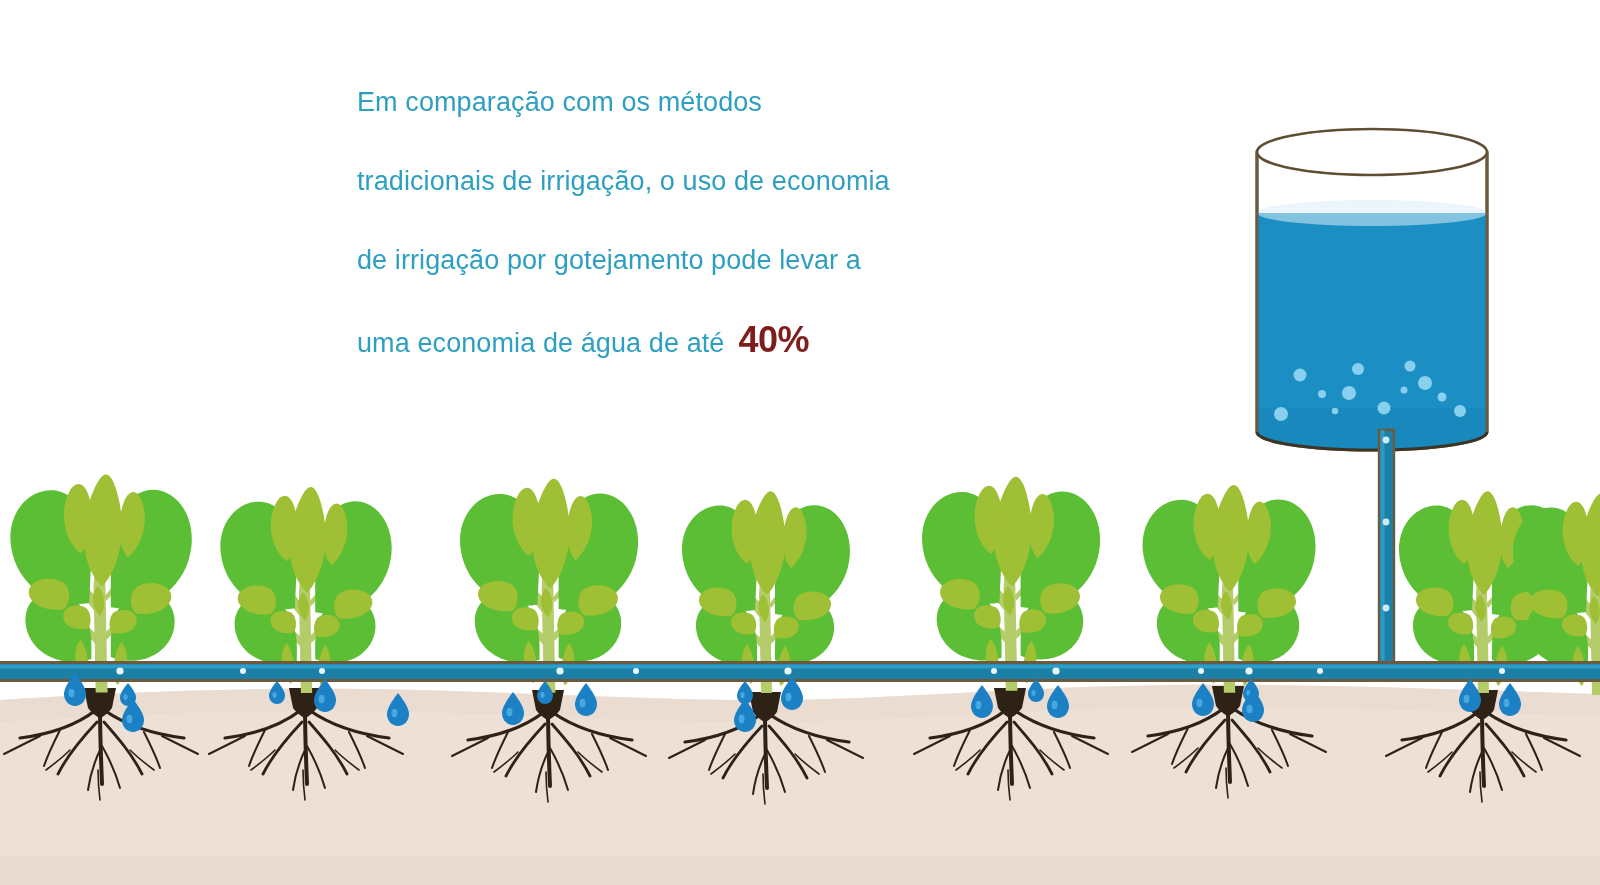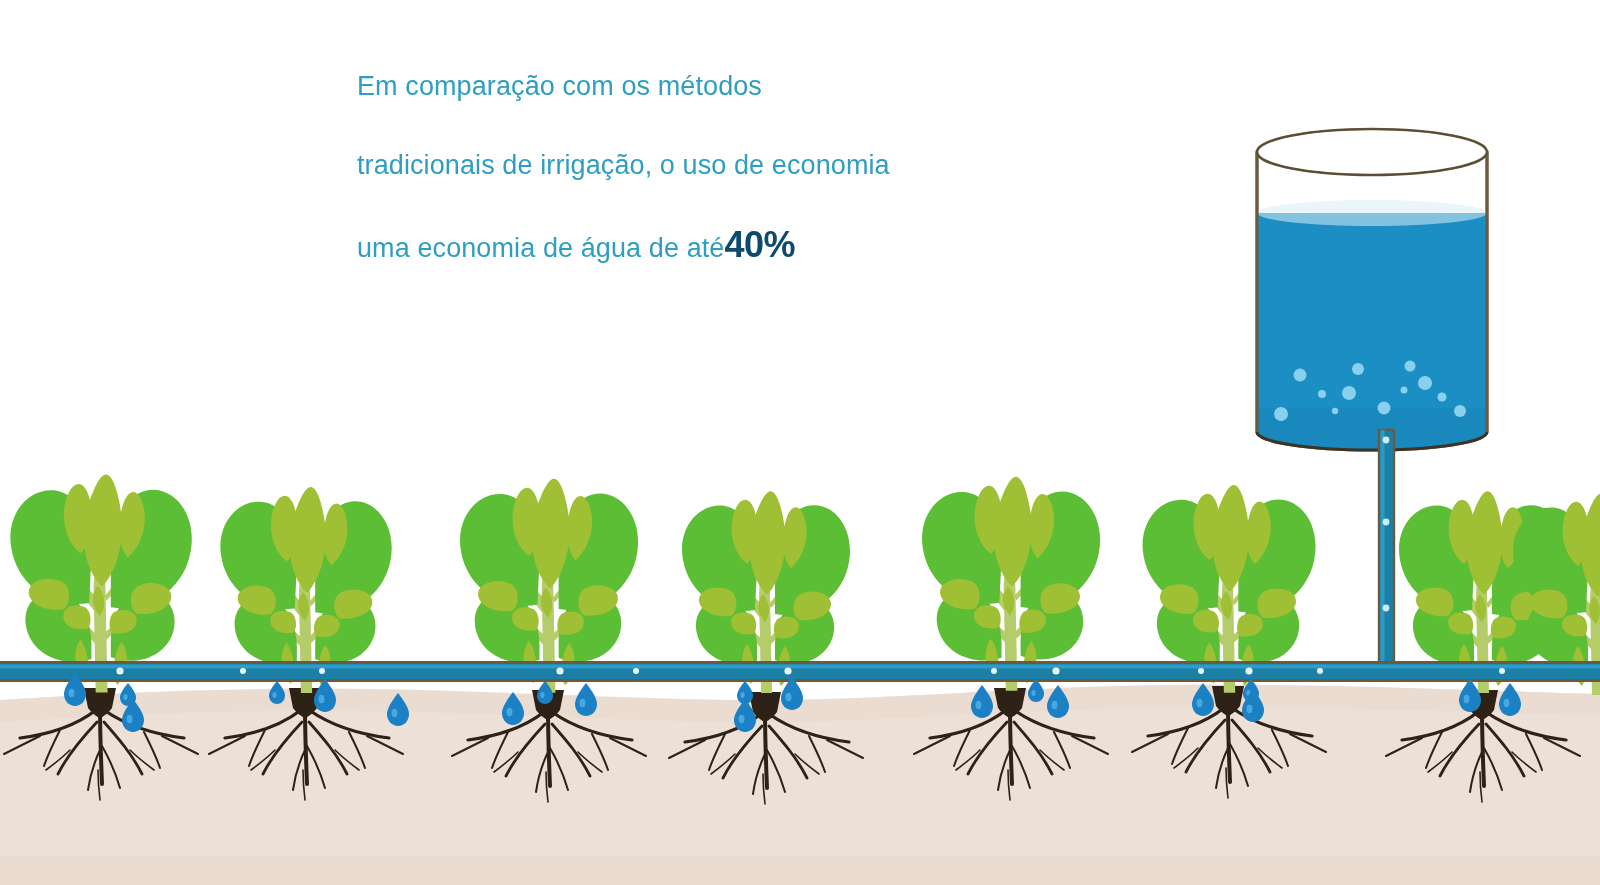--- a/index.html
+++ b/index.html
@@ -9,33 +9,34 @@
     position:relative;
     width:1600px;height:885px;
     background:#ffffff;
     overflow:hidden;
   }
   #stage svg.layer{position:absolute;left:0;top:0;width:1600px;height:885px;}
 
   
   #caption{
     position:absolute;
-    left:357px; top:47px;
+    left:357px; top:63px;
     width:700px;
     color:#2e9fc0;
     font-size:27px;
     line-height:79px;
     letter-spacing:0.1px;
     white-space:nowrap;
   }
   #caption .line{display:block;height:79px;}
   #caption .pct{
-    color:#0c4a6e;
+    color:#7f1d1d;
     font-weight:bold;
     font-size:36px;
+    margin-left:14px;
     letter-spacing:-0.5px;
   }
   .nosel{user-select:none;}
 </style>
 </head>
 <body>
 
 <div id="stage">
 
   <svg class="layer" viewBox="0 0 1600 885" aria-hidden="true">
@@ -250,18 +251,19 @@
       <use href="#dropsm" transform="translate(1251,688)"></use>
       <use href="#drop" transform="translate(1253,702)"></use>
       <use href="#drop" transform="translate(1470,692)"></use>
       <use href="#drop" transform="translate(1510,696)"></use>
     </g>
   </svg>
 
   <div id="caption" class="nosel">
     <span class="line">Em comparação com os métodos</span>
     <span class="line">tradicionais de irrigação, o uso de economia</span>
+    <span class="line">de irrigação por gotejamento pode levar a</span>
     <span class="line">
       <span>uma economia de água de até</span><span class="pct">40%</span>
     </span>
   </div>
 
 </div>
 
 </body></html>

